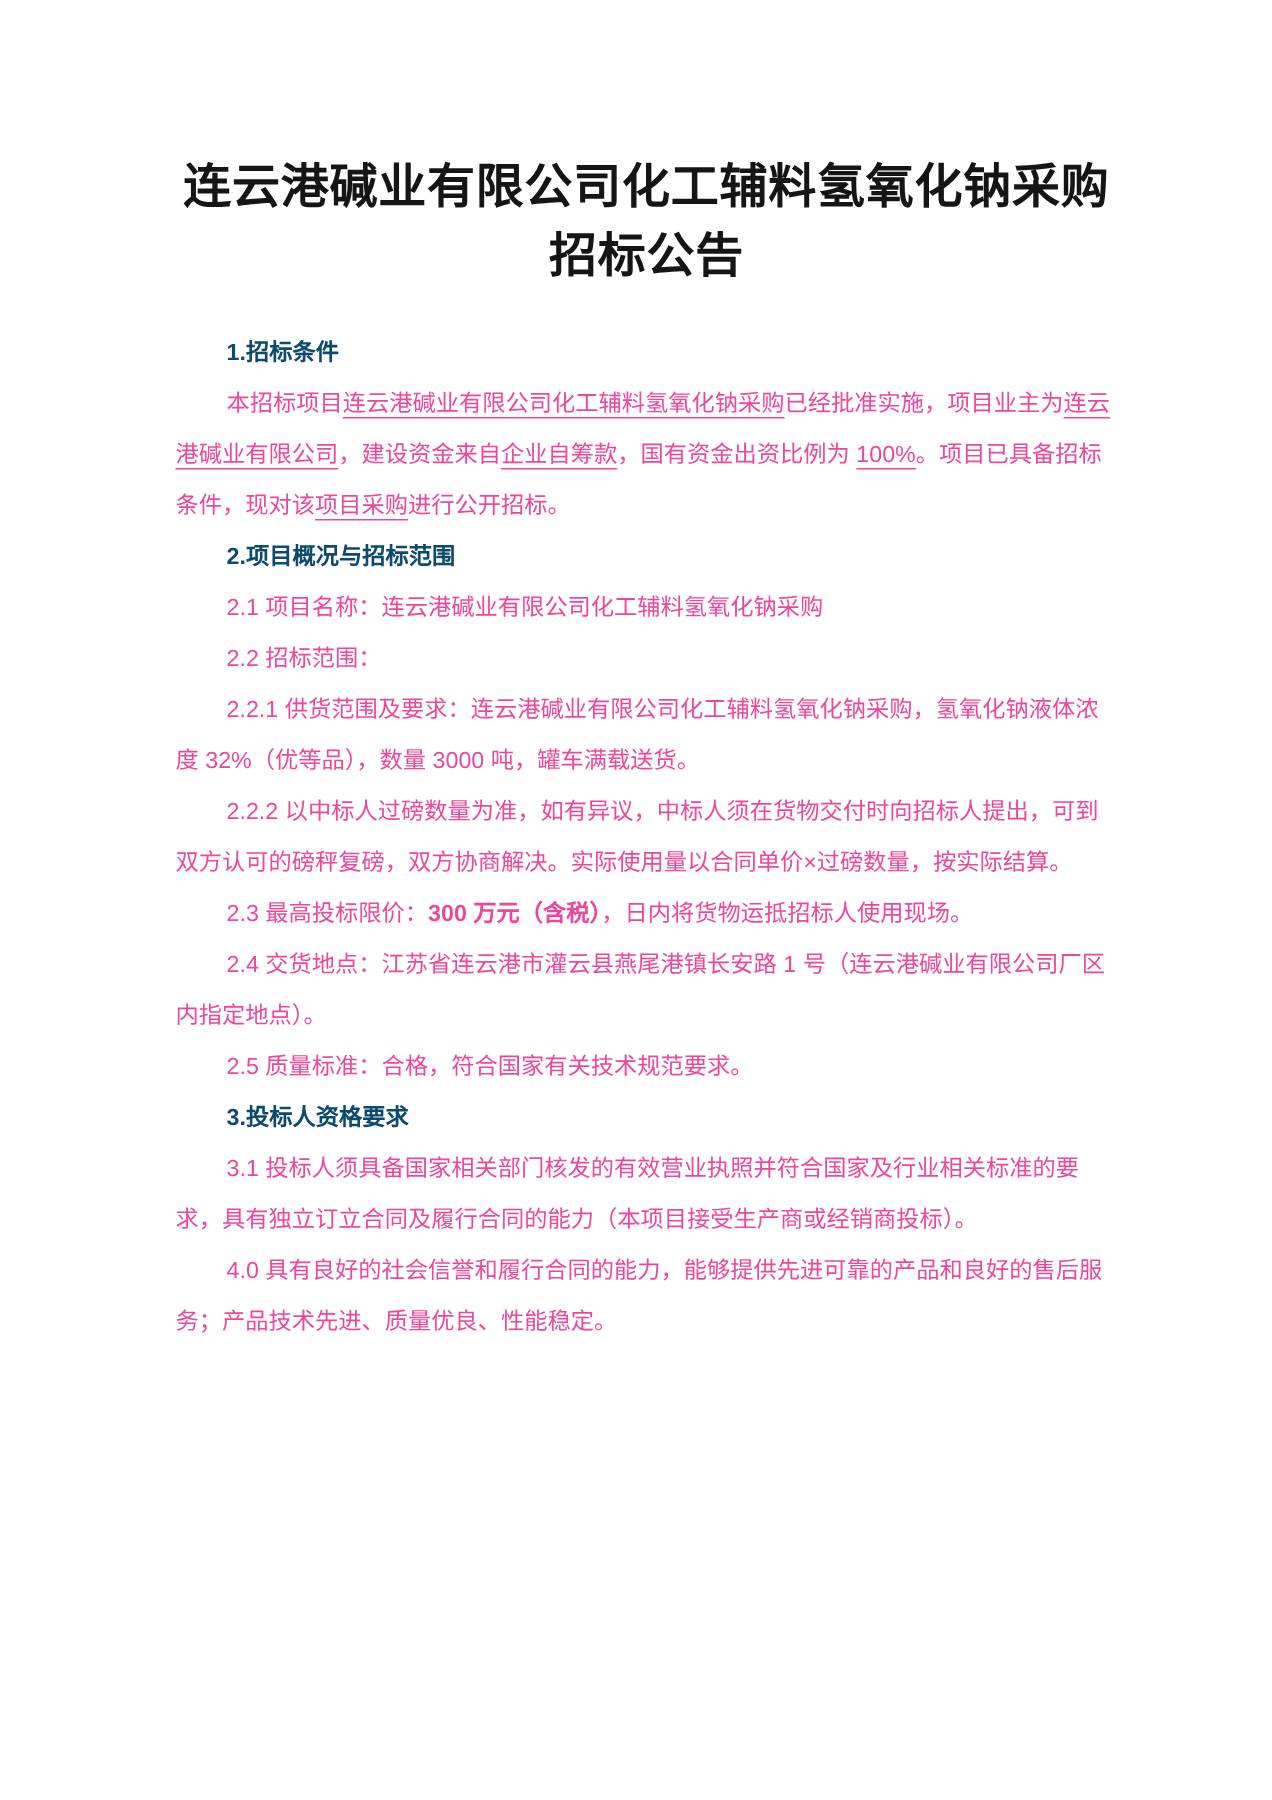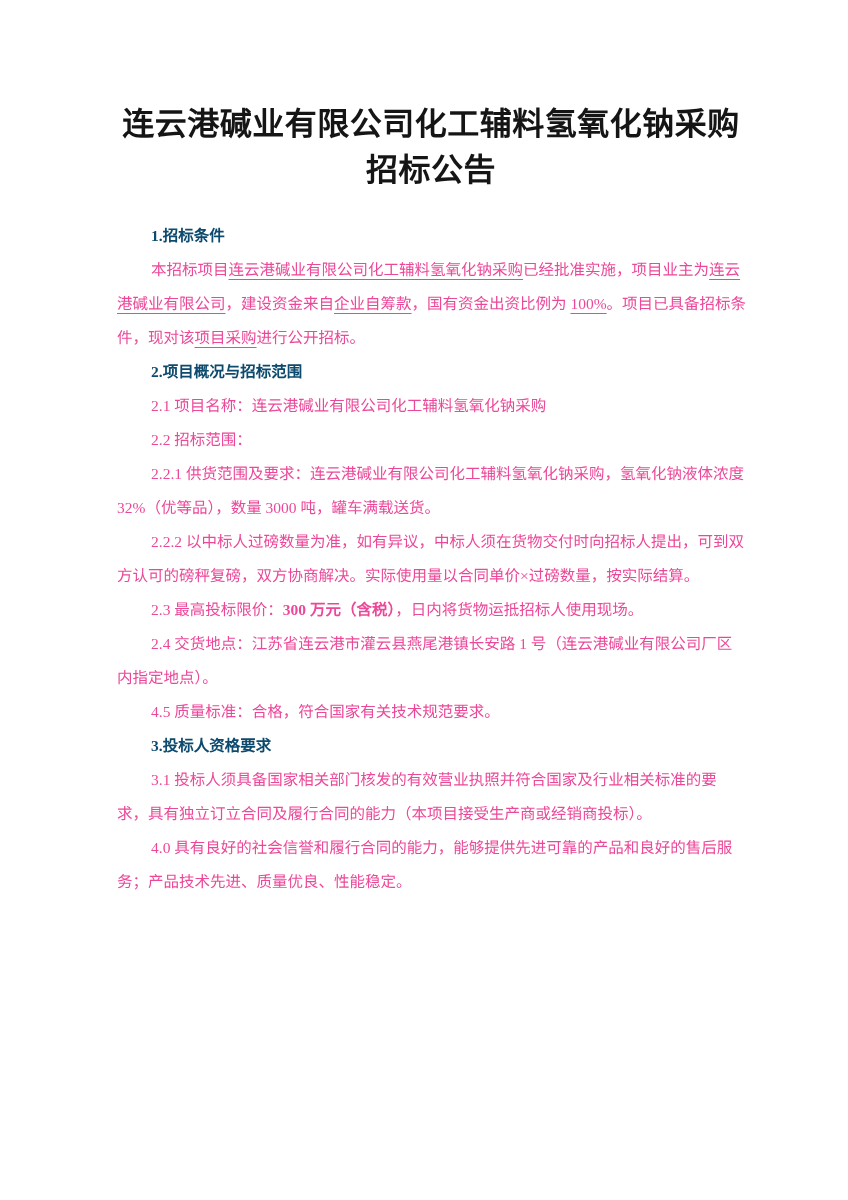--- a/index.html
+++ b/index.html
@@ -6,21 +6,21 @@
     margin: 0;
     padding: 0;
     background: #ffffff;
   }
   .page {
     position: relative;
     width: 848px;
     height: 1200px;
     background: #ffffff;
     overflow: hidden;
-    font-family: Liberation Serif, serif;
+    font-family: Liberation Sans, sans-serif;
     -webkit-font-smoothing: antialiased;
   }
   .doc-title {
     margin: 0 100px 0 114px;
     padding-top: 101px;
     font-size: 32px;
     line-height: 46px;
     font-weight: 700;
     text-align: center;
     color: #151515;
@@ -60,18 +60,18 @@
   <div class="doc-body">
       <p class="para heading"><span class="">1.招标条件</span></p>
       <p class="para"><span class="">本招标项目</span><span class="seg-u">连云港碱业有限公司化工辅料氢氧化钠采购</span><span class="">已经批准实施，项目业主为</span><span class="seg-u">连云港碱业有限公司</span><span class="">，建设资金来自</span><span class="seg-u">企业自筹款</span><span class="">，国有资金出资比例为 </span><span class="seg-u">100%</span><span class="">。项目已具备招标条件，现对该</span><span class="seg-u">项目采购</span><span class="">进行公开招标。</span></p>
       <p class="para heading"><span class="">2.项目概况与招标范围</span></p>
       <p class="para"><span class="">2.1 项目名称：连云港碱业有限公司化工辅料氢氧化钠采购</span></p>
       <p class="para"><span class="">2.2 招标范围：</span></p>
       <p class="para"><span class="">2.2.1 供货范围及要求：连云港碱业有限公司化工辅料氢氧化钠采购，氢氧化钠液体浓度 32%（优等品），数量 3000 吨，罐车满载送货。</span></p>
       <p class="para"><span class="">2.2.2 以中标人过磅数量为准，如有异议，中标人须在货物交付时向招标人提出，可到双方认可的磅秤复磅，双方协商解决。实际使用量以合同单价×过磅数量，按实际结算。</span></p>
       <p class="para"><span class="">2.3 最高投标限价：</span><span class="seg-b ">300 万元（含税）</span><span class="">，日内将货物运抵招标人使用现场。</span></p>
       <p class="para"><span class="">2.4 交货地点：江苏省连云港市灌云县燕尾港镇长安路 1 号（连云港碱业有限公司厂区内指定地点）。</span></p>
-      <p class="para"><span class="">4.5 质量标准：合格，符合国家有关技术规范要求。</span></p>
+      <p class="para"><span class="">2.5 质量标准：合格，符合国家有关技术规范要求。</span></p>
       <p class="para heading"><span class="">3.投标人资格要求</span></p>
       <p class="para"><span class="">3.1 投标人须具备国家相关部门核发的有效营业执照并符合国家及行业相关标准的要求，具有独立订立合同及履行合同的能力（本项目接受生产商或经销商投标）。</span></p>
       <p class="para"><span class="">4.0 具有良好的社会信誉和履行合同的能力，能够提供先进可靠的产品和良好的售后服务；产品技术先进、质量优良、性能稳定。</span></p>
     </div>
 </div>
 
 </body></html>

